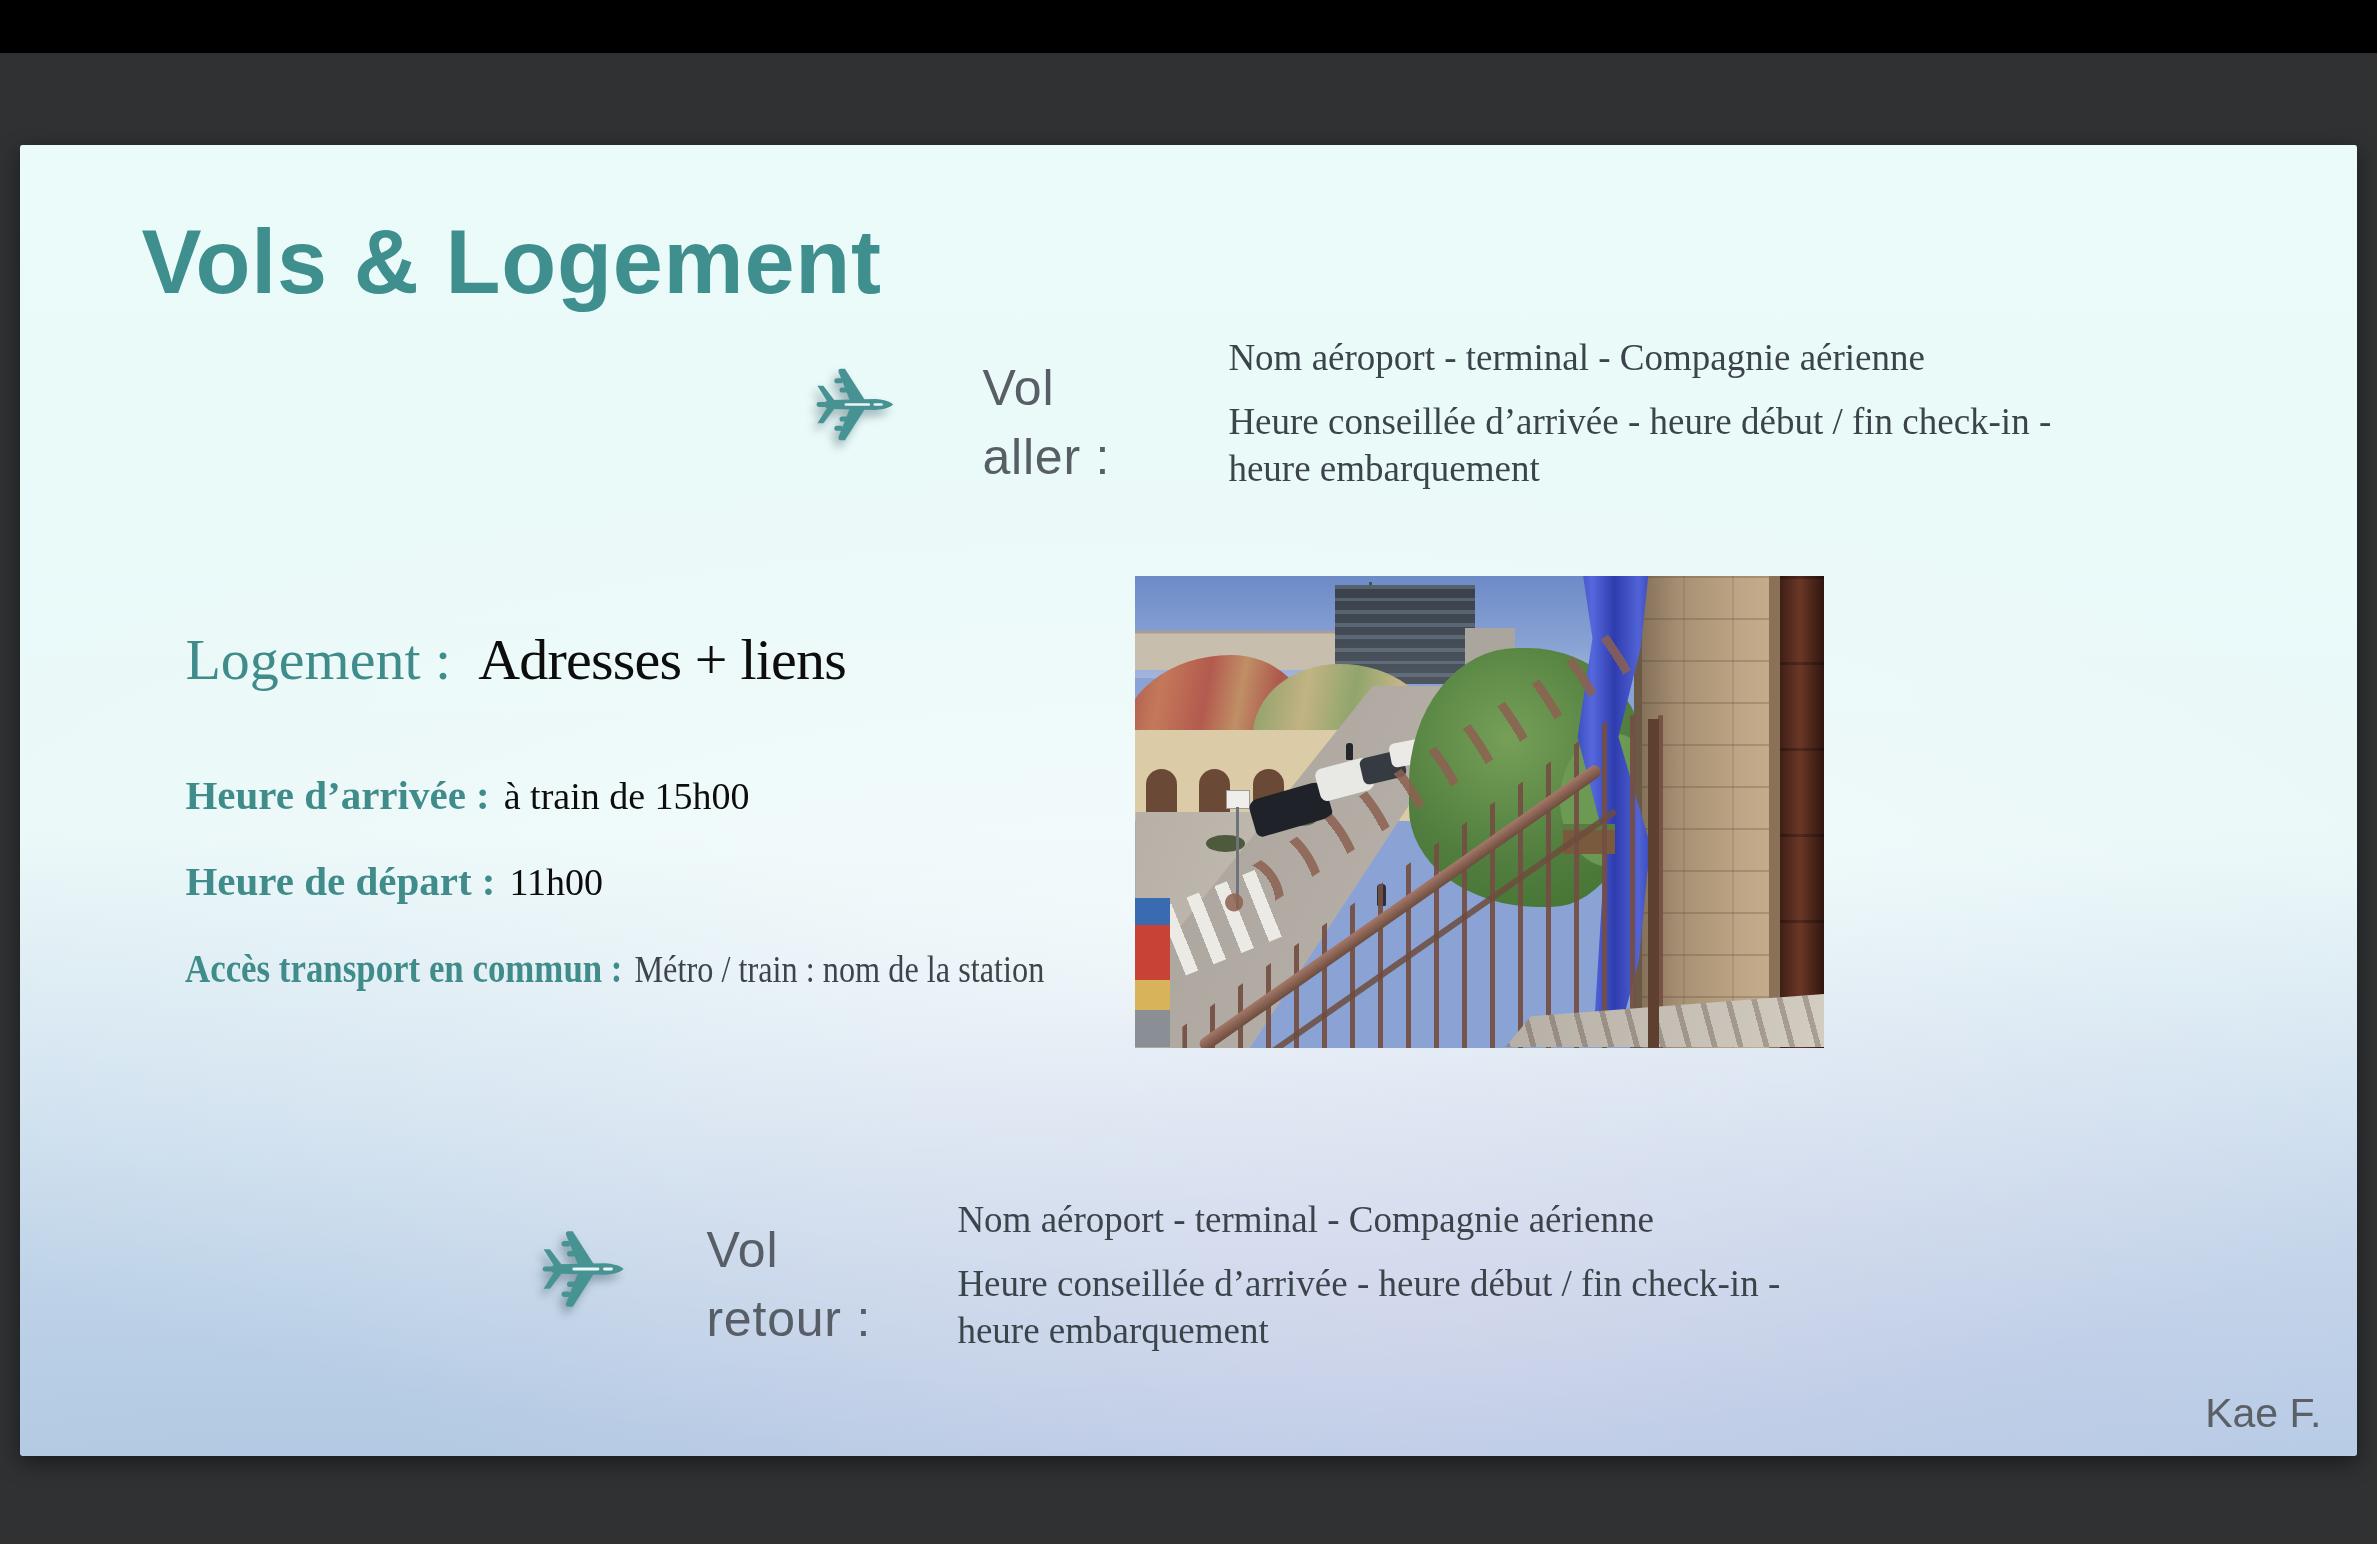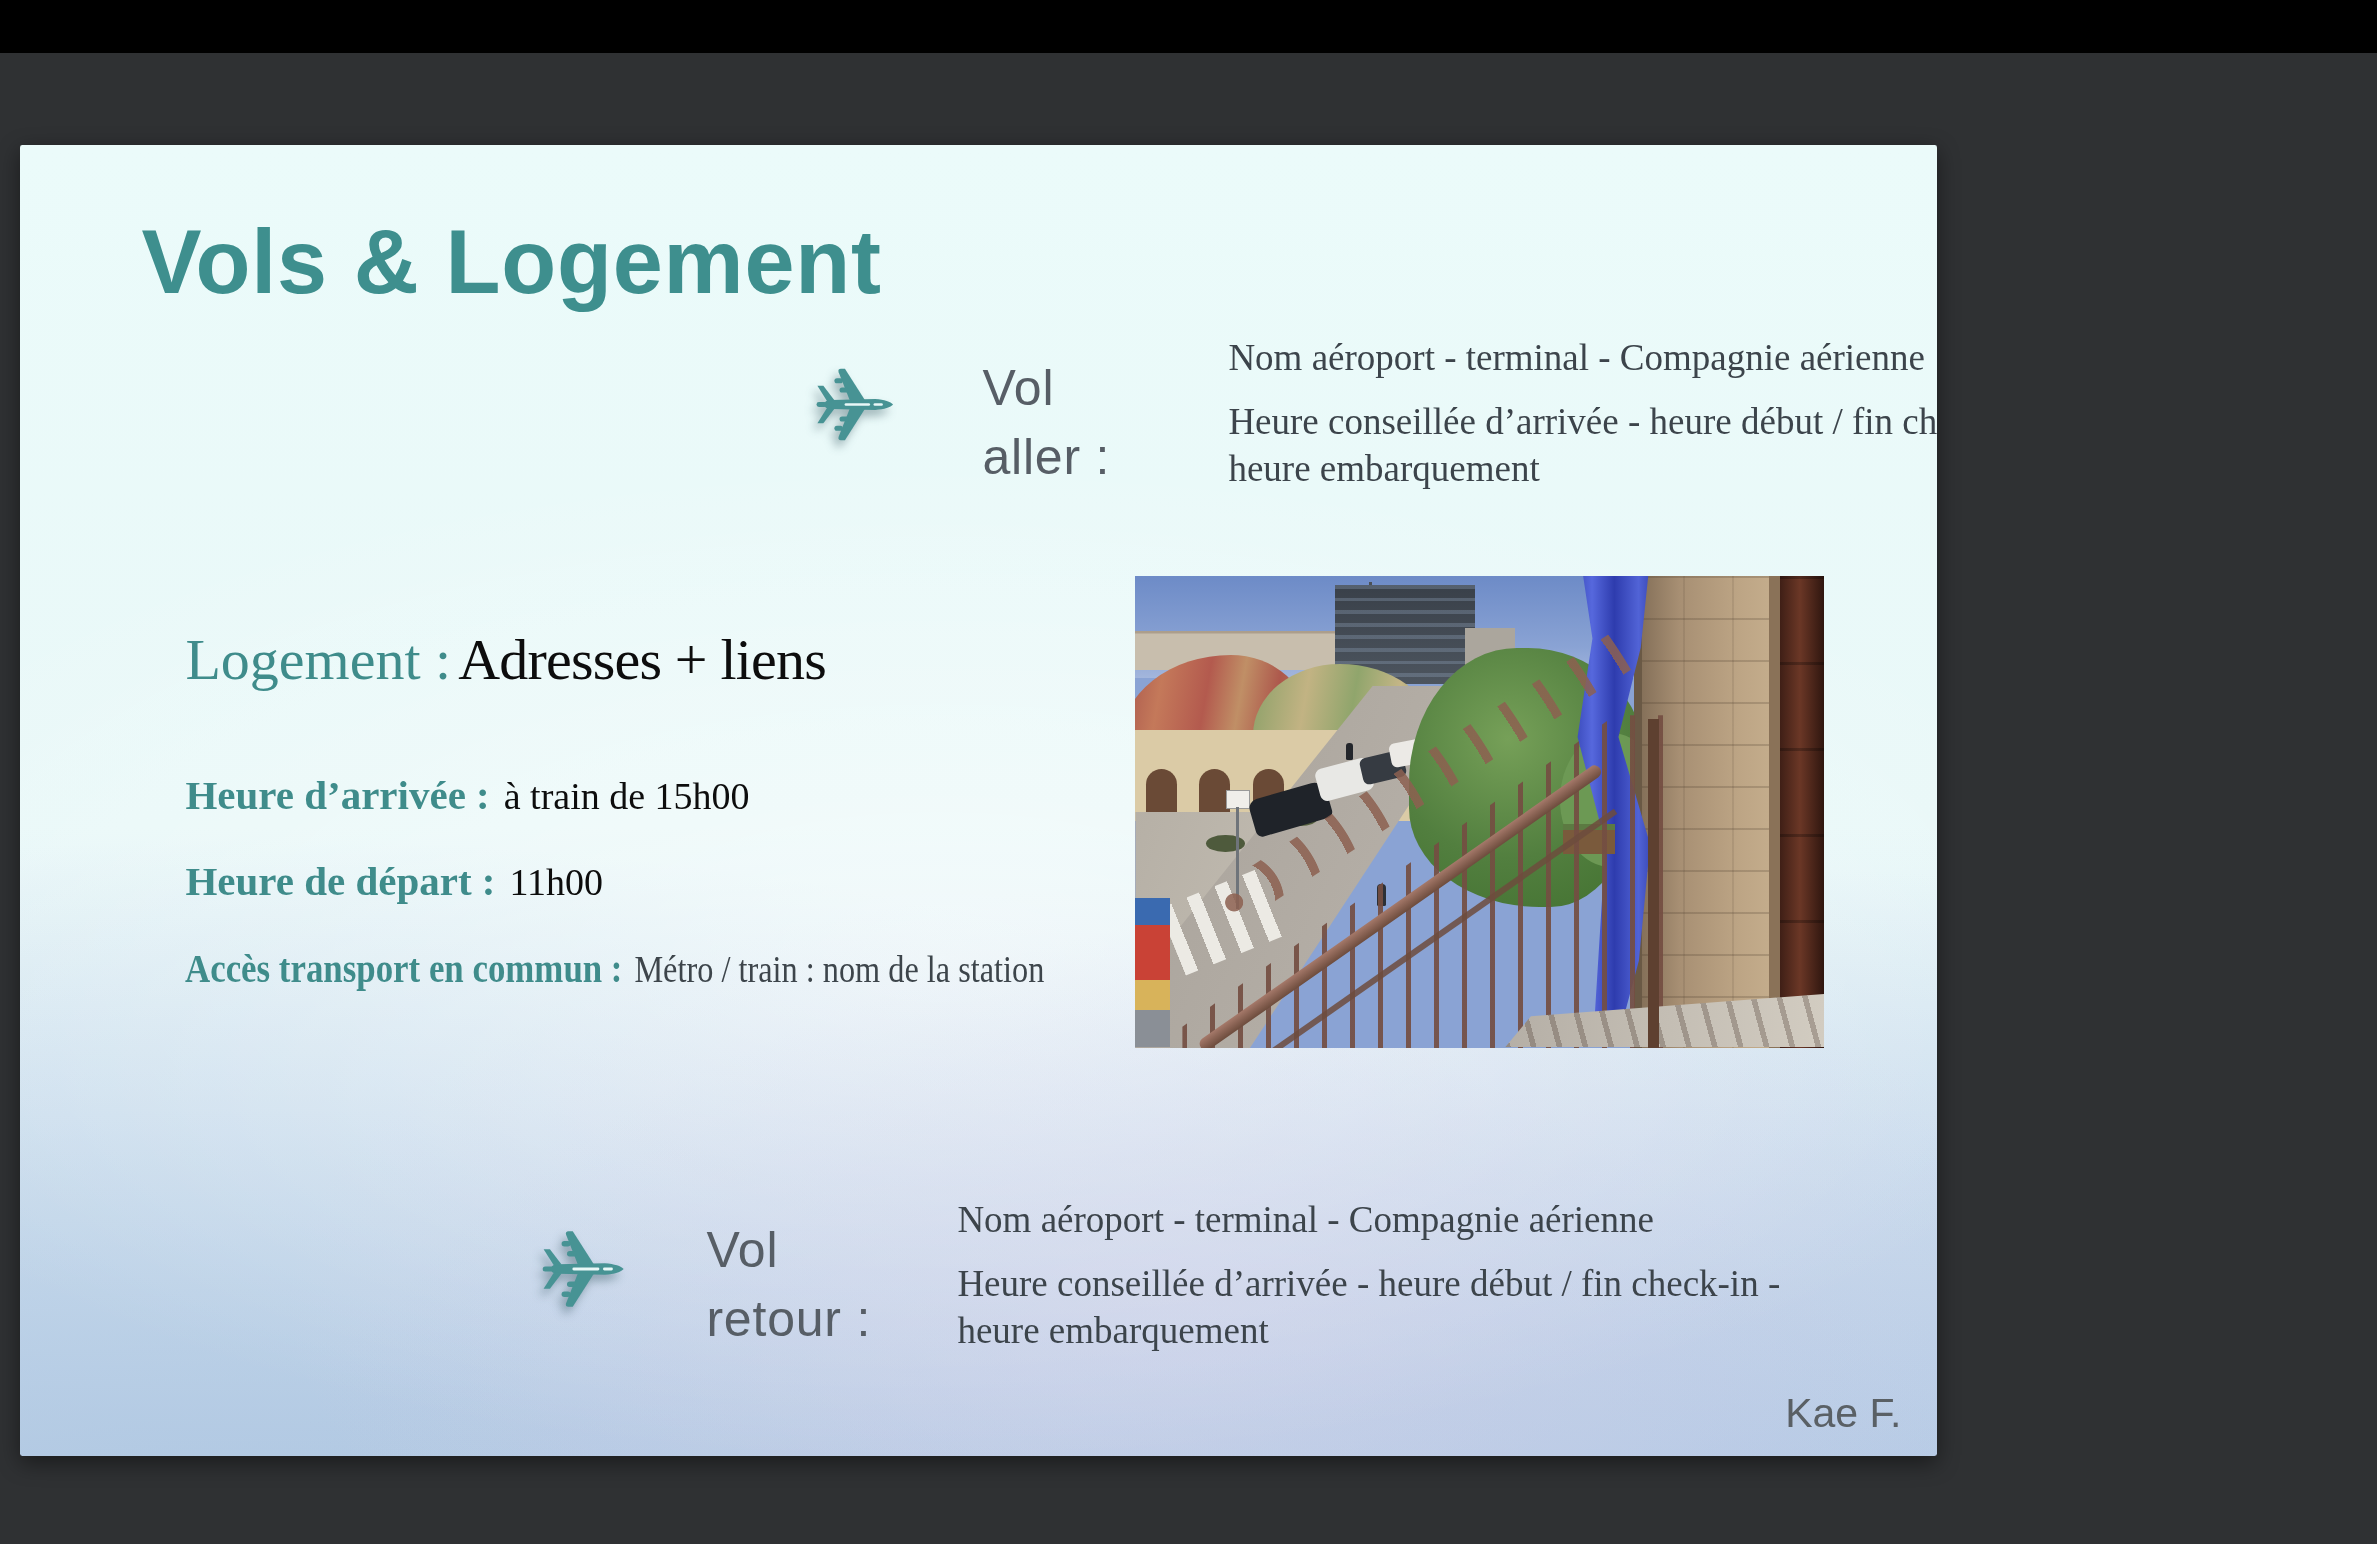--- a/index.html
+++ b/index.html
@@ -1,19 +1,19 @@
 <!DOCTYPE html>
 <html style="font-size:12.6px"><head>
 <meta charset="utf-8">
 <style>
   html,body{margin:0;padding:0;width:2377px;height:1544px;overflow:hidden;background:#2f3133;}
   *{box-sizing:border-box;}
   .stage{position:absolute;inset:0;width:2377px;height:1544px;background:#2f3133;font-family:"Liberation Sans",sans-serif;}
   .topbar{position:absolute;left:0;top:0;width:2377px;height:53px;background:#000;}
-  .slide{position:absolute;left:20.4px;top:145px;width:1917px;height:1311px;border-radius:2.4px;overflow:hidden;
+  .slide{position:absolute;left:20.4px;top:145px;width:2337px;height:1311px;border-radius:2.4px;overflow:hidden;
     box-shadow:0 6.3px 22px rgba(0,0,0,.45);
     background:
       radial-gradient(90% 55% at 48% 62%, rgba(255,255,255,.50) 0%, rgba(255,255,255,0) 70%),
       radial-gradient(62% 42% at 60% 88%, rgba(215,211,234,.55) 0%, rgba(215,211,234,0) 75%),
       radial-gradient(130% 95% at 88% 110%, rgba(178,199,228,.95) 0%, rgba(178,199,228,0) 58%),
       radial-gradient(150% 105% at 12% 118%, rgba(170,195,224,.95) 0%, rgba(170,195,224,0) 62%),
       linear-gradient(180deg,#ebfbfa 0%,#e9f8f8 52%,#dcebf4 74%,#c5d8ea 100%);}
   .title{position:absolute;left:121px;top:66px;margin:0;font-size:90px;font-weight:700;letter-spacing:0.8px;color:#3e8f8e;}
   .plane{position:absolute;color:#479394;filter:drop-shadow(-3.9px 6.3px 4.7px rgba(35,70,80,.40));}
   .plane svg{display:block;width:100%;height:100%;}
@@ -21,21 +21,21 @@
   .plane-ret{left:520px;top:1079px;width:90px;height:90px;}
   .flight-label{position:absolute;font-size:50px;line-height:1.38;color:#575e66;white-space:pre-line;letter-spacing:0.8px;}
   .fl-out{left:962px;top:209px;}
   .fl-ret{left:686px;top:1071px;}
   .flight-info{position:absolute;width:1116px;color:#3c444b;font-family:"Liberation Serif",serif;}
   .fi-out{left:1208px;top:190px;}
   .fi-ret{left:937px;top:1052px;}
   .flight-info p{margin:0 0 17.3px 0;font-size:37px;line-height:1.26;white-space:pre-line;}
   .lodging-title{position:absolute;left:165px;top:481px;font-family:"Liberation Serif",serif;font-size:58px;}
   .lodging-title .lab{font-weight:400;color:#3f8c8b;}
-  .lodging-title .val{color:#0d0d0d;margin-left:7px;letter-spacing:-0.8px;}
+  .lodging-title .val{color:#0d0d0d;margin-left:27px;letter-spacing:-0.8px;}
   .detail-row{position:absolute;left:165px;font-family:"Liberation Serif",serif;font-size:41px;white-space:nowrap;}
   .detail-row .lab{font-weight:700;color:#3f8c8b;}
   .detail-row .val{color:#0d0d0d;margin-left:14px;font-size:38px;}
   .row-arrival{top:626px;}
   .row-departure{top:712px;}
   .row-transit{top:799px;transform:scaleX(.85);transform-origin:left center;}
   .row-transit .val{color:#3d454b;}
   .signature{position:absolute;right:36px;top:1245px;font-size:41px;color:#5a6065;}
   
   .photo{position:absolute;left:1115px;top:431px;width:689px;height:472px;overflow:hidden;background:#8aa3d4;}

